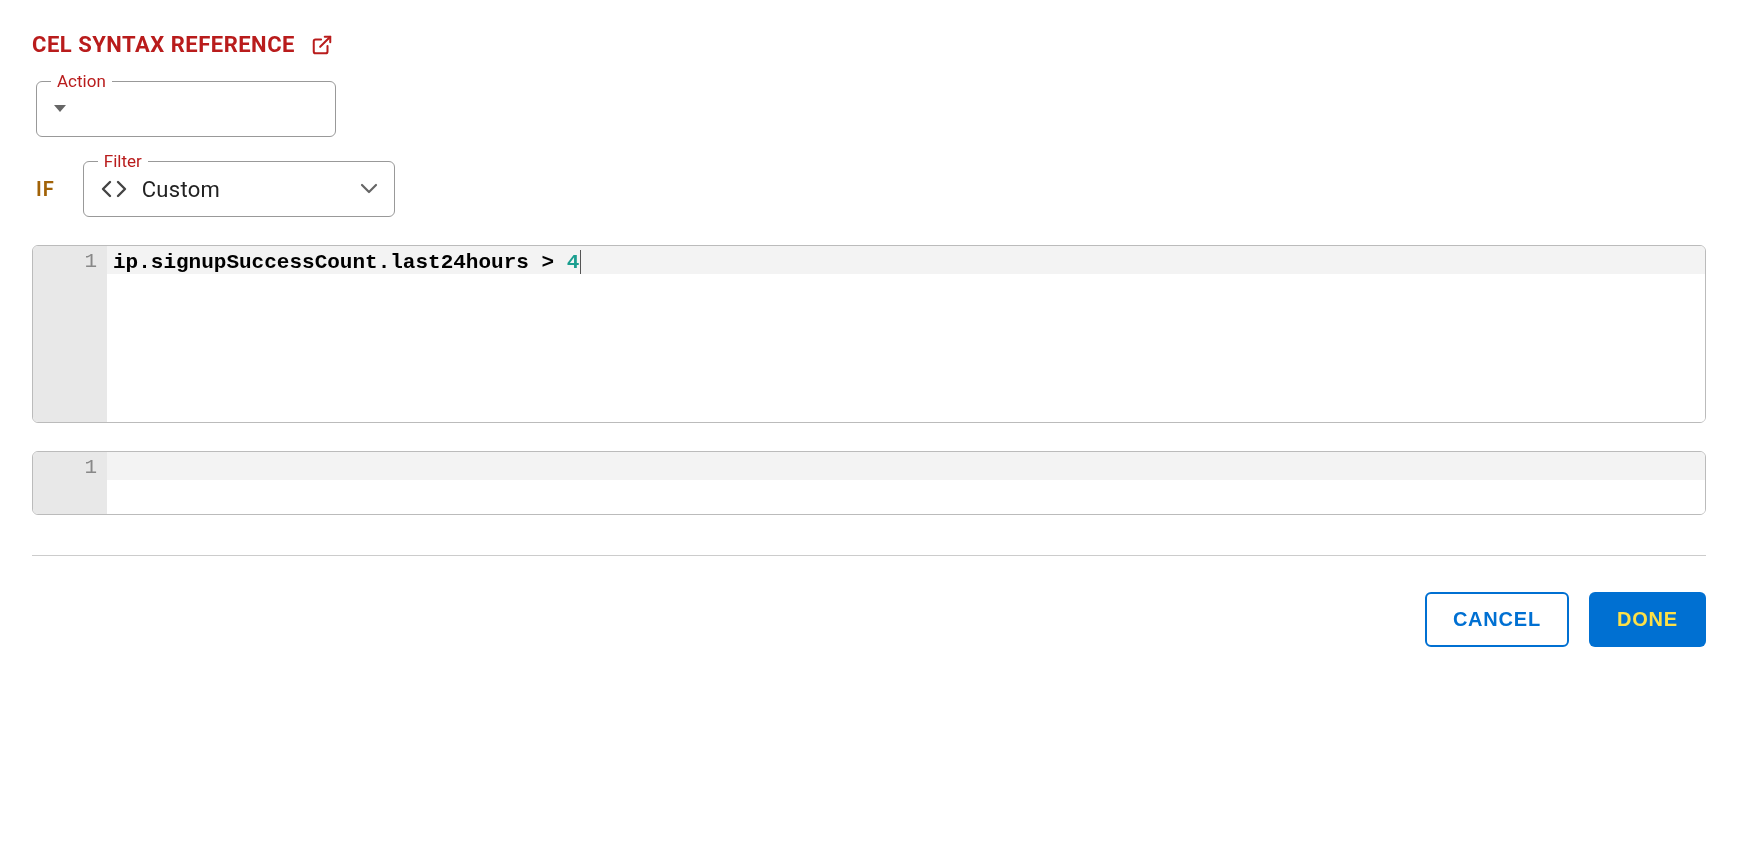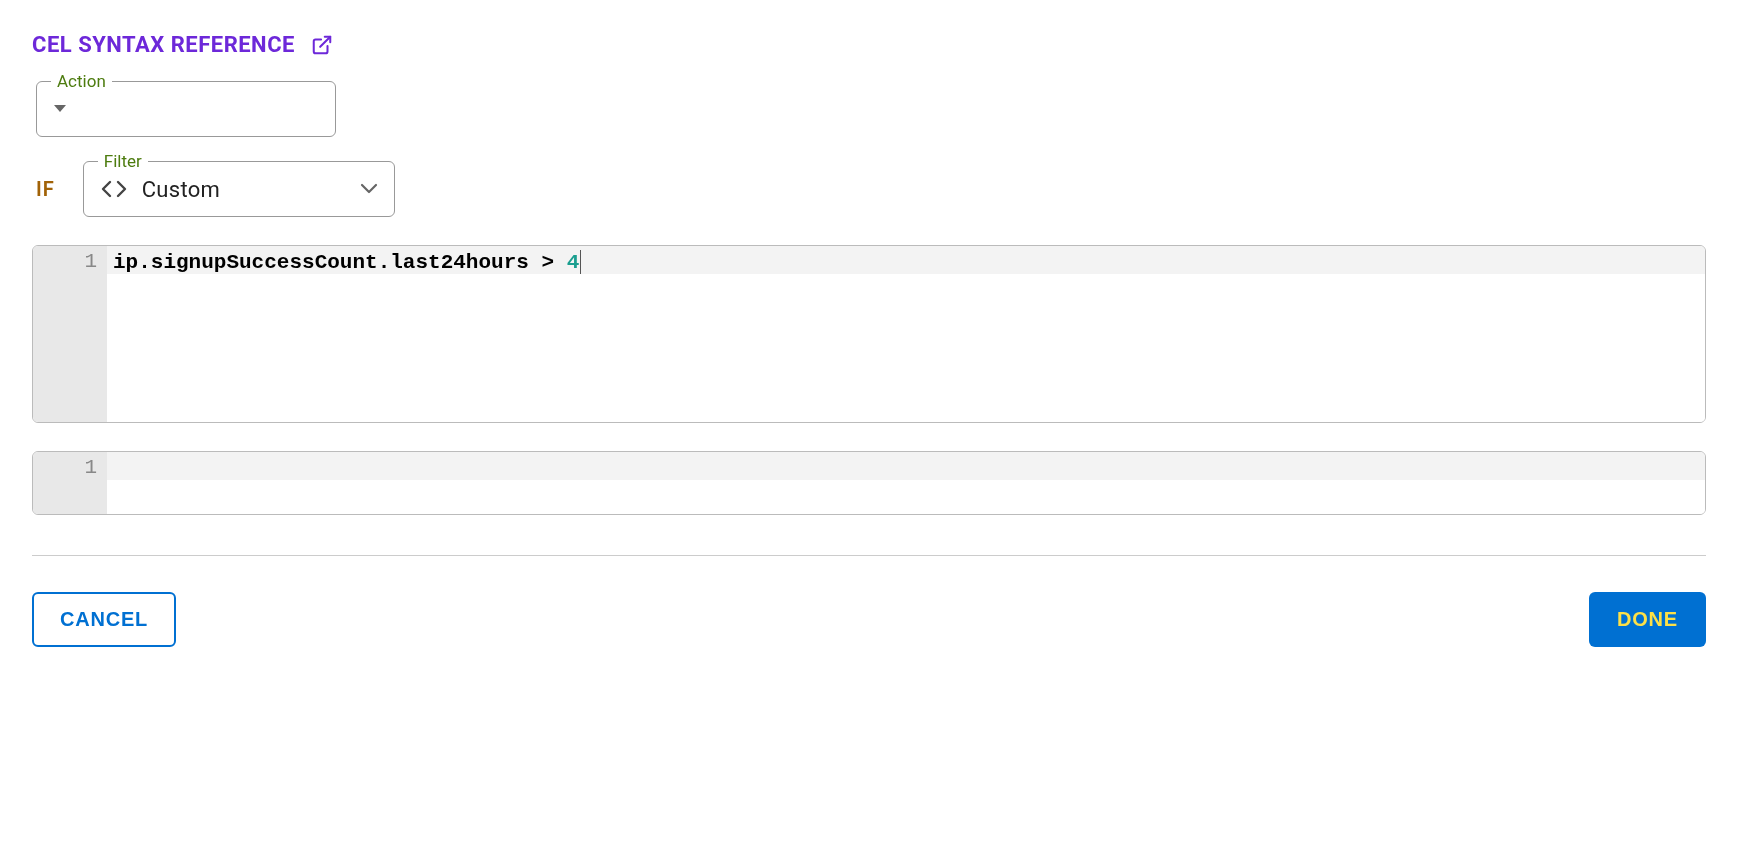--- a/index.html
+++ b/index.html
@@ -17,21 +17,21 @@
     }
     .page-title {
       font-size: 42px;
       font-weight: 700;
       color: #1e3a5f;
     }
     .syntax-link {
       display: flex;
       align-items: center;
       gap: 16px;
-      color: #6d28d9;
+      color: #b91c1c;
       font-size: 22px;
       font-weight: 700;
       letter-spacing: 0.5px;
       cursor: pointer;
     }
     .syntax-link svg { flex-shrink: 0; }
 
     
     .field-wrap {
       position: relative;
@@ -44,21 +44,21 @@
       background: #fff;
       cursor: pointer;
     }
     .field-label {
       position: absolute;
       top: -11px;
       left: 14px;
       background: #fff;
       padding: 0 6px;
       font-size: 17px;
-      color: #4d7c0f;
+      color: #b91c1c;
     }
     .field-value {
       font-size: 22px;
       color: #222;
       flex: 1;
       letter-spacing: 0.3px;
     }
     .action-field {
       width: 300px;
       margin-left: 4px;
@@ -141,21 +141,21 @@
     
     .divider {
       border: none;
       border-top: 1px solid #ccc;
       margin: 40px 0 36px 0;
     }
 
     
     .footer {
       display: flex;
-      justify-content: space-between;
+      justify-content: flex-end;
       gap: 20px;
     }
     .btn {
       font-size: 20px;
       font-weight: 700;
       letter-spacing: 0.8px;
       padding: 14px 26px;
       border-radius: 6px;
       cursor: pointer;
       border: 2px solid transparent;

